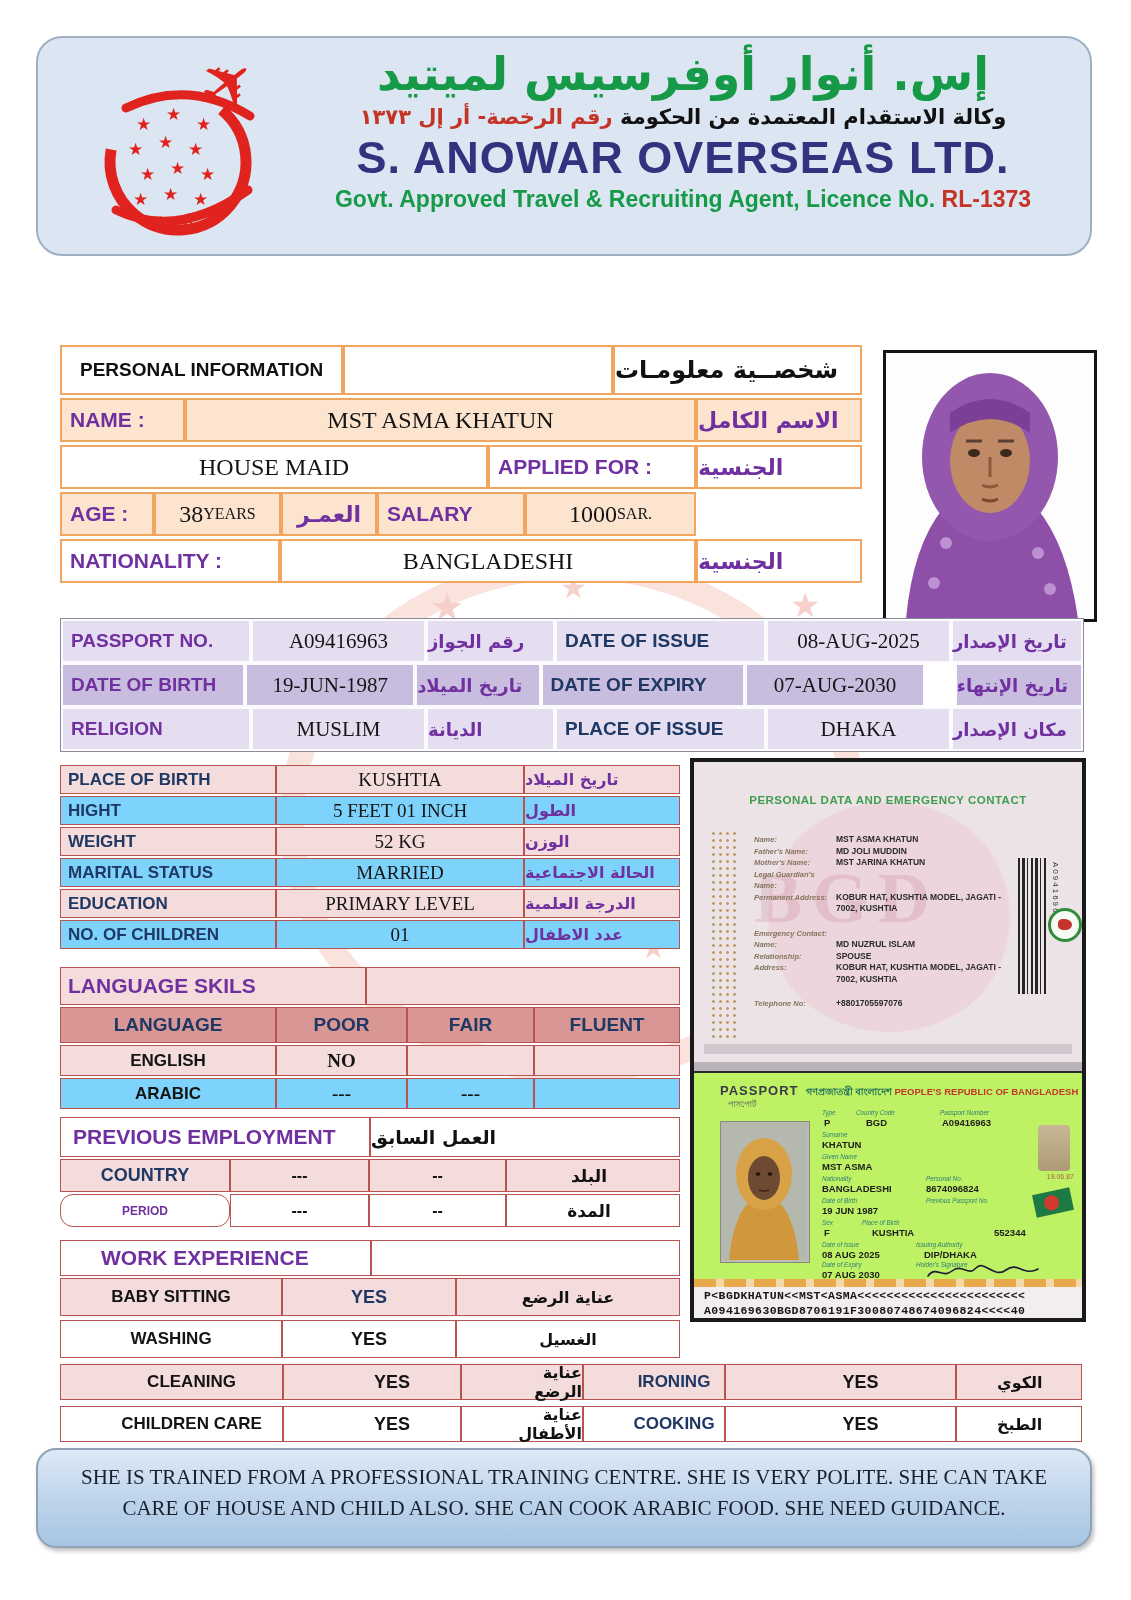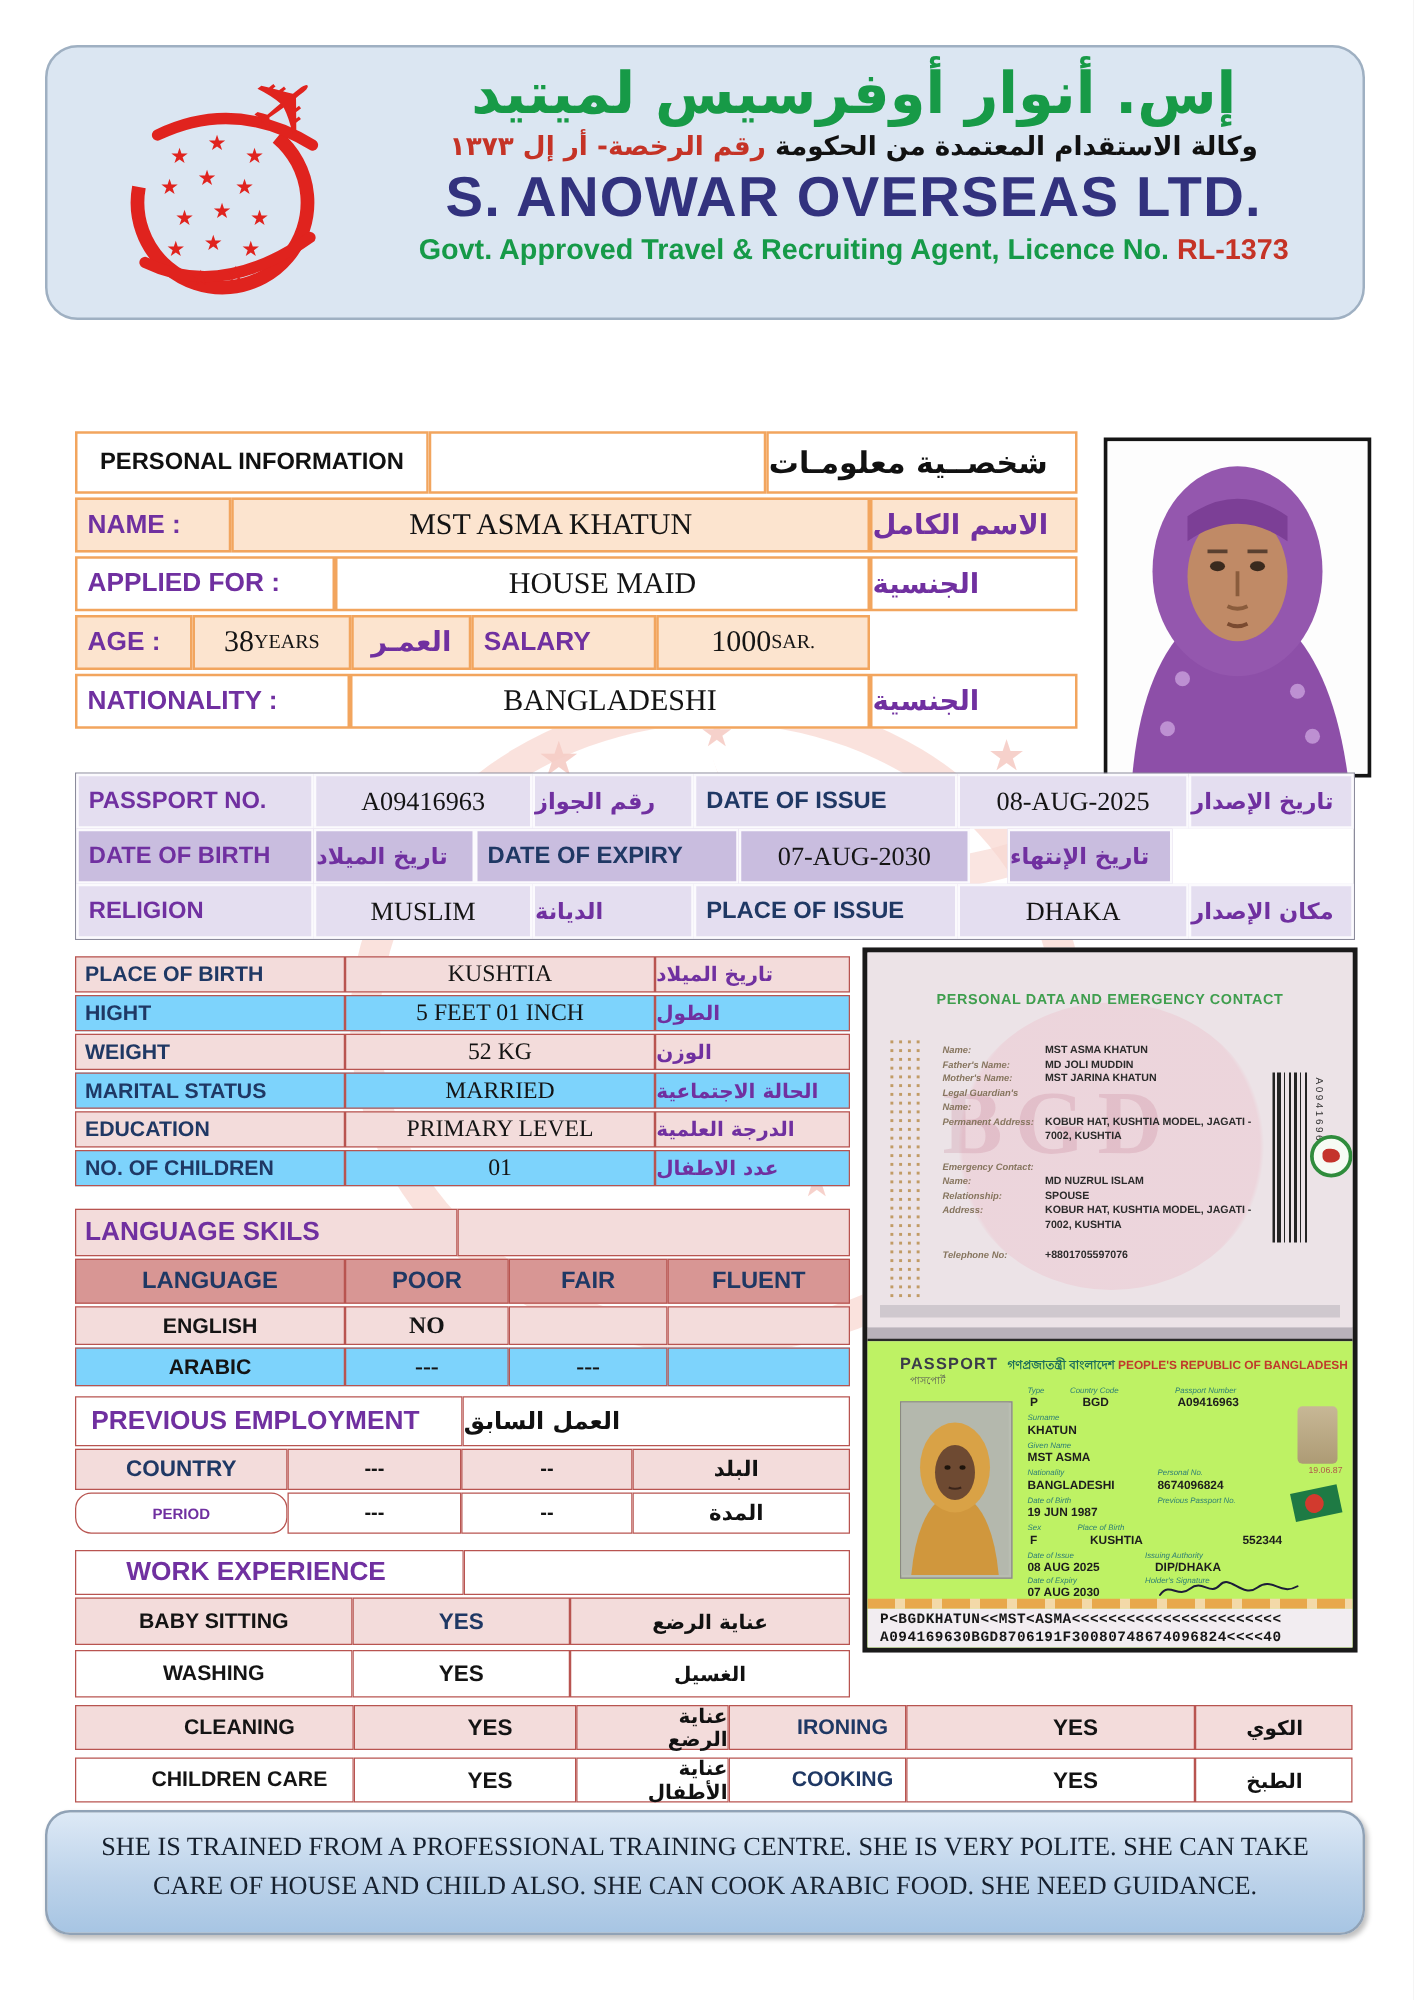--- a/index.html
+++ b/index.html
@@ -203,22 +203,22 @@
       <div class="pi-cell pi-head pi-title" style="width:283px;">PERSONAL INFORMATION</div>
       <div class="pi-cell pi-head" style="width:270px;"></div>
       <div class="pi-cell pi-head pi-title-ar ar" style="width:249px;">شخصــية معلومـات</div>
     </div>
     <div class="pi-row">
       <div class="pi-cell peach pi-lbl" style="width:125px;">NAME :</div>
       <div class="pi-cell peach pi-val" style="width:511px;">MST ASMA KHATUN</div>
       <div class="pi-cell peach pi-ar ar" style="width:166px;">الاسم الكامل</div>
     </div>
     <div class="pi-row">
+      <div class="pi-cell white pi-val" style="width:428px;">HOUSE MAID</div>
       <div class="pi-cell white pi-lbl" style="width:208px;">APPLIED FOR :</div>
-      <div class="pi-cell white pi-val" style="width:428px;">HOUSE MAID</div>
       <div class="pi-cell white pi-ar ar" style="width:166px;">الجنسية</div>
     </div>
     <div class="pi-row">
       <div class="pi-cell peach pi-lbl" style="width:94px;">AGE :</div>
       <div class="pi-cell peach pi-val" style="width:127px;">
         <span>38</span>
           <span class="unit">YEARS</span>
       </div>
       <div class="pi-cell peach pi-ar ar" style="width:96px;justify-content:center;padding-right:0;">العمـر</div>
       <div class="pi-cell peach pi-lbl" style="width:148px;">SALARY</div>
@@ -257,20 +257,21 @@
     <div class="pp-row">
       <div class="pp-cell lav1 pp-lbl" style="width:190px;">PASSPORT NO.</div>
       <div class="pp-cell lav1 pp-val" style="width:175px;">A09416963</div>
       <div class="pp-cell lav1 pp-ar ar" style="width:129px;">رقم الجواز</div>
       <div class="pp-cell lav1 pp-lbl2" style="width:211px;">DATE OF ISSUE</div>
       <div class="pp-cell lav1 pp-val" style="width:185px;">08-AUG-2025</div>
       <div class="pp-cell lav1 pp-ar ar" style="width:132px;">تاريخ الإصدار</div>
     </div>
     <div class="pp-row">
       <div class="pp-cell lav2 pp-lbl" style="width:190px;">DATE OF BIRTH</div>
+      <div class="pp-cell lav2 pp-val" style="width:175px;">19-JUN-1987</div>
       <div class="pp-cell lav2 pp-ar ar" style="width:129px;">تاريخ الميلاد</div>
       <div class="pp-cell lav2 pp-lbl2" style="width:211px;">DATE OF EXPIRY</div>
       <div class="pp-cell lav2 pp-val" style="width:185px;">07-AUG-2030</div>
       <div class="pp-cell lav2 pp-ar ar" style="width:132px;margin-left:30px;">تاريخ الإنتهاء</div>
     </div>
     <div class="pp-row">
       <div class="pp-cell lav1 pp-lbl" style="width:190px;">RELIGION</div>
       <div class="pp-cell lav1 pp-val" style="width:175px;">MUSLIM</div>
       <div class="pp-cell lav1 pp-ar ar" style="width:129px;">الديانة</div>
       <div class="pp-cell lav1 pp-lbl2" style="width:211px;">PLACE OF ISSUE</div>

